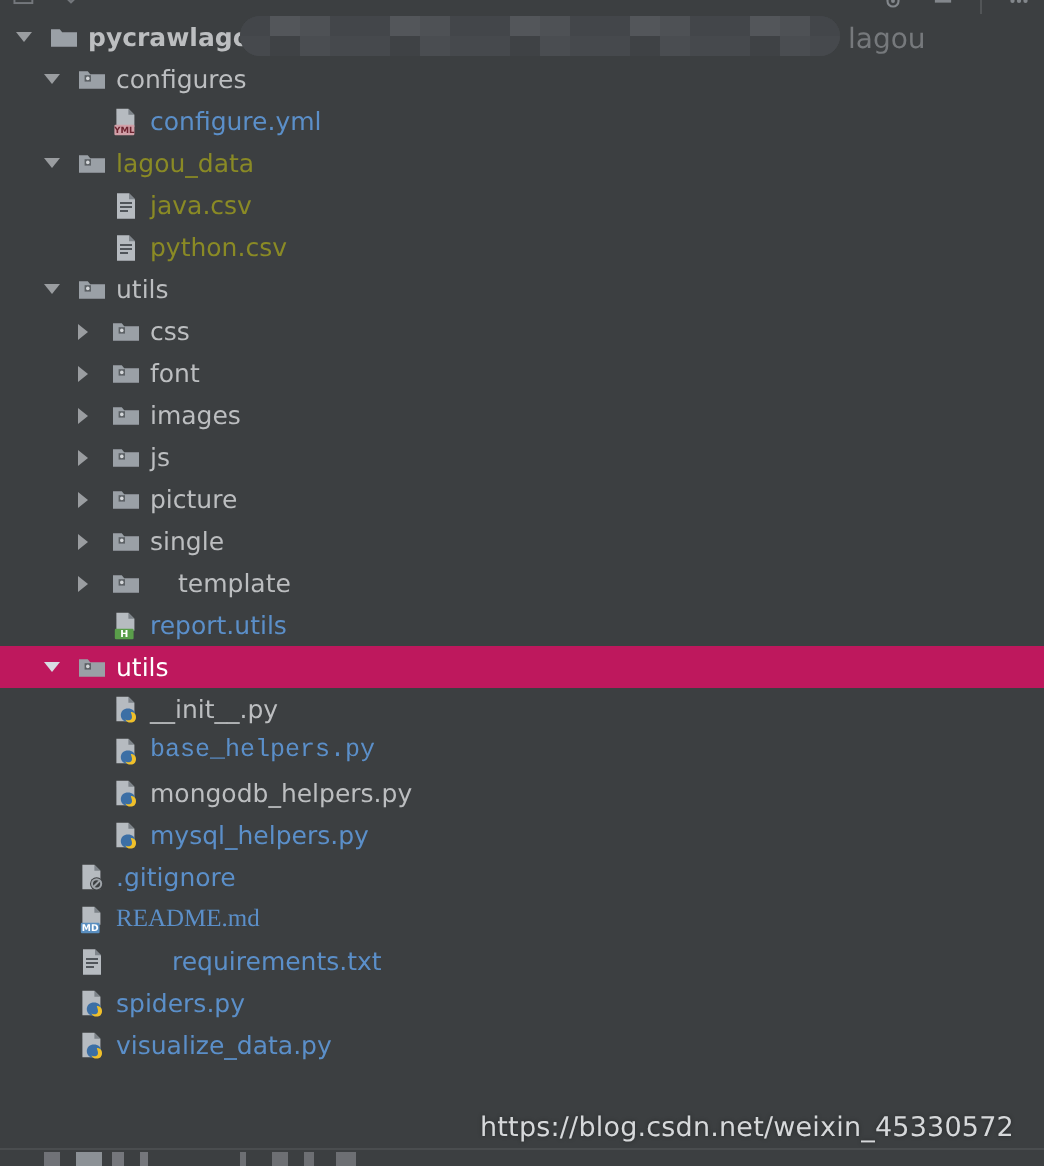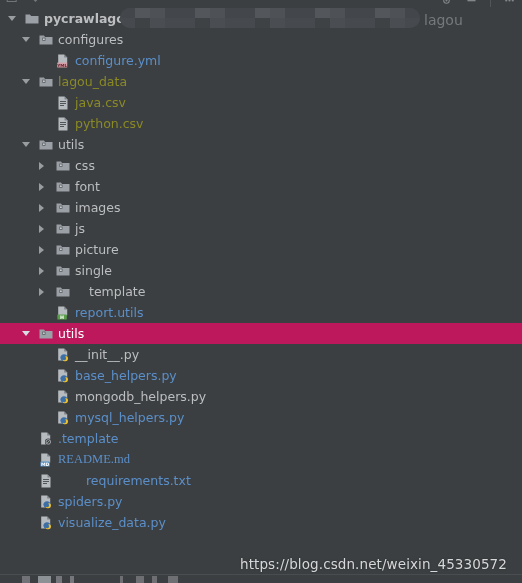--- a/index.html
+++ b/index.html
@@ -325,21 +325,21 @@
         </svg></span>
       <span class="label c-white" style="left: 75px;">__init__.py</span>
     </div>
     <div class="row">
       <span class="icon" style="left: 55px;"><svg width="16" height="16" viewBox="0 0 16 16">
           <path d="M3.2 1.4h6l3 3v9.2h-9z" fill="#b6bbc0"></path>
           <path d="M9.2 1.4l3 3h-3z" fill="#7d8389"></path>
           <path d="M9.0 7.2c2.1 0 3.6 1.3 3.6 3.3s-1.5 3.4-3.6 3.4-3.6-1.4-3.6-3.4 1.5-3.3 3.6-3.3z" fill="#3c6fa5"></path>
           <path d="M10.4 9.0c1.7 0 2.6 1.1 2.6 2.6 0 1.6-1.1 2.7-2.7 2.7-1.3 0-2.3-.6-2.6-1.6.8.5 1.7.6 2.4.3.9-.4 1-1.3.8-2.3z" fill="#f0c02a"></path>
         </svg></span>
-      <span class="label c-blue" style="left: 75px;">base_helpers.py</span>
+      <span class="label c-blue" style="left: 75px; font-family: Liberation Mono, monospace;">base_helpers.py</span>
     </div>
     <div class="row">
       <span class="icon" style="left: 55px;"><svg width="16" height="16" viewBox="0 0 16 16">
           <path d="M3.2 1.4h6l3 3v9.2h-9z" fill="#b6bbc0"></path>
           <path d="M9.2 1.4l3 3h-3z" fill="#7d8389"></path>
           <path d="M9.0 7.2c2.1 0 3.6 1.3 3.6 3.3s-1.5 3.4-3.6 3.4-3.6-1.4-3.6-3.4 1.5-3.3 3.6-3.3z" fill="#3c6fa5"></path>
           <path d="M10.4 9.0c1.7 0 2.6 1.1 2.6 2.6 0 1.6-1.1 2.7-2.7 2.7-1.3 0-2.3-.6-2.6-1.6.8.5 1.7.6 2.4.3.9-.4 1-1.3.8-2.3z" fill="#f0c02a"></path>
         </svg></span>
       <span class="label c-white" style="left: 75px;">mongodb_helpers.py</span>
     </div>
@@ -353,21 +353,21 @@
       <span class="label c-blue" style="left: 75px;">mysql_helpers.py</span>
     </div>
     <div class="row">
       <span class="icon" style="left: 38px;"><svg width="16" height="16" viewBox="0 0 16 16">
           <path d="M3.2 1.4h6l3 3v9.2h-9z" fill="#b6bbc0"></path>
           <path d="M9.2 1.4l3 3h-3z" fill="#7d8389"></path>
           <circle cx="10.3" cy="10.9" r="3.3" fill="#3c3f41"></circle>
           <circle cx="10.3" cy="10.9" r="2.3" fill="none" stroke="#9ea3a8" stroke-width="1"></circle>
           <line x1="8.7" y1="12.5" x2="11.9" y2="9.3" stroke="#9ea3a8" stroke-width="1"></line>
         </svg></span>
-      <span class="label c-blue" style="left: 58px;">.template</span>
+      <span class="label c-blue" style="left: 58px;">.gitignore</span>
     </div>
     <div class="row">
       <span class="icon" style="left: 38px;"><svg width="16" height="16" viewBox="0 0 16 16">
           <path d="M3.2 1.4h6l3 3v6h-9z" fill="#b6bbc0"></path>
           <path d="M9.2 1.4l3 3h-3z" fill="#7d8389"></path>
           <rect x="2.4" y="9.4" width="9.4" height="5.2" rx="0.6" fill="#5a8fc0"></rect>
           <text x="7.1" y="13.5" font-size="4.6" font-family="DejaVu Sans, sans-serif" fill="#ffffff" text-anchor="middle" font-weight="bold">MD</text>
         </svg></span>
       <span class="label c-blue" style="left: 58px; font-family: Liberation Serif, serif;">README.md</span>
     </div>

